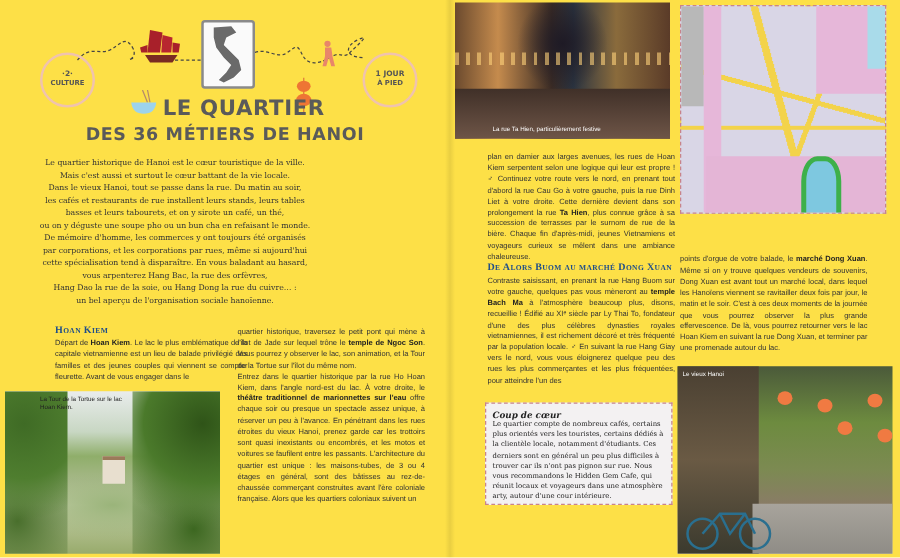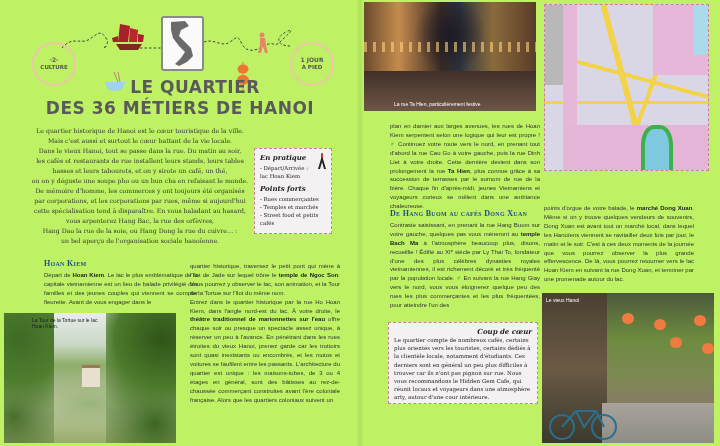--- a/index.html
+++ b/index.html
@@ -1,19 +1,19 @@
 <!DOCTYPE html>
 <html><head>
 <meta charset="utf-8">
 <style>
   * { box-sizing: border-box; margin: 0; padding: 0; }
   html, body { width: 720px; height: 446px; overflow: hidden; background: #fff; }
   body { font-family: "Liberation Sans", sans-serif; color: #2a2a2a; position: relative; }
 
-  .page { position: absolute; top: 0; height: 446px; background: #bef264; overflow: hidden; }
+  .page { position: absolute; top: 0; height: 446px; background: #fde047; overflow: hidden; }
   .page-left { left: 0; width: 360px; }
   .page-right { left: 360px; width: 360px; }
   .gutter { position: absolute; left: 356px; top: 0; width: 8px; height: 446px;
     background: linear-gradient(90deg, rgba(0,0,0,0) 0%, rgba(0,0,0,0.08) 50%, rgba(0,0,0,0) 100%); }
 
   
   .badge { position: absolute; width: 44px; height: 44px; border-radius: 50%;
     border: 2px solid #f0c3ad; display: flex; flex-direction: column; align-items: center; justify-content: center;
     font-family: "DejaVu Sans", sans-serif; font-weight: bold; color: #555; text-align: center; line-height: 1.15; }
   .badge .b1 { font-size: 6px; }
@@ -25,21 +25,21 @@
   .junk { position: absolute; left: 108px; top: 20px; }
   .vn-frame { position: absolute; left: 161px; top: 16px; width: 43px; height: 55px;
     border: 2px solid #8a8a8a; border-radius: 3px; background: #fafafa; }
   .walker { position: absolute; left: 256px; top: 32px; }
   .lantern { position: absolute; left: 236px; top: 62px; }
   .bowl { position: absolute; left: 104px; top: 72px; }
 
   .title { position: absolute; left: 0; width: 360px; top: 77px; text-align: center;
     font-family: "DejaVu Sans", sans-serif; font-weight: bold; color: #5a5a5a; letter-spacing: 0.5px; }
   .title .l1 { font-size: 17px; padding-left: 30px; line-height: 20px; }
-  .title .l2 { font-size: 17px; line-height: 22px; }
+  .title .l2 { font-size: 14px; line-height: 22px; }
 
   
   .intro { position: absolute; left: 30px; top: 126px; width: 220px; text-align: center;
     font-family: "DejaVu Serif", serif; font-size: 6.2px; line-height: 10px; color: #333; }
 
   .box { border: 1px dashed #c8848a; background: #f3f1f2; }
   .en-pratique { position: absolute; left: 254px; top: 148px; width: 78px; height: 86px; padding: 4px 5px;
     font-family: "DejaVu Serif", serif; color: #222; }
   .en-pratique .h { font-style: italic; font-size: 7px; font-weight: bold; margin-bottom: 2px; }
   .en-pratique .i { font-size: 5.4px; line-height: 8px; }
@@ -92,21 +92,21 @@
   .map .river { position: absolute; right: 0; top: 0; width: 14px; height: 50px; background: #a9dbea; }
   .map .pink-b { position: absolute; left: 20px; bottom: 0; width: 150px; height: 45px; background: #e4b5d6; }
   .map .lake { position: absolute; left: 96px; top: 120px; width: 32px; height: 50px; background: #7ec8e0; border: 4px solid #3db04a; border-radius: 40% 40% 0 0; }
 
   .col-c { left: 30px; top: 122px; width: 150px; }
   .col-d { left: 184px; top: 204px; width: 150px; }
   .col-e { left: 30px; top: 210px; width: 150px; }
 
   .coup { position: absolute; left: 28px; top: 322px; width: 150px; height: 82px; padding: 4px 5px;
     font-family: "DejaVu Serif", serif; font-size: 5.5px; line-height: 8.2px; color: #222; }
-  .coup .h { font-style: italic; font-weight: bold; font-size: 7px; line-height: 9px; text-align: right; }
+  .coup .h { font-style: italic; font-weight: bold; font-size: 7px; line-height: 9px; }
 
   .photo-lanterns { left: 182px; top: 293px; width: 172px; height: 150px;
     background: linear-gradient(180deg, #4b5a3a 0%, #6d8b3f 30%, #7c8a52 55%, #8a7b67 75%, #b7b4ad 100%); }
   .photo-lanterns .wall { position: absolute; left: 0; top: 0; width: 65px; height: 150px; background: linear-gradient(180deg, #4a4032 0%, #6a5a44 50%, #3b3a2e 100%); }
   .photo-lanterns .road { position: absolute; left: 60px; bottom: 0; width: 112px; height: 40px; background: linear-gradient(180deg, #a8a49c, #8f8c86); }
   .photo-lanterns .lan { position: absolute; width: 12px; height: 11px; border-radius: 50%; background: #f07a42; }
   .photo-lanterns .bike { position: absolute; left: 6px; top: 108px; }
   .photo-lanterns .caption { left: 4px; top: 4px; color: #fff; }
 </style>
 </head>
@@ -177,33 +177,20 @@
     <div>basses et leurs tabourets, et on y sirote un café, un thé,</div>
     <div>ou on y déguste une soupe pho ou un bun cha en refaisant le monde.</div>
     <div>De mémoire d'homme, les commerces y ont toujours été organisés</div>
     <div>par corporations, et les corporations par rues, même si aujourd'hui</div>
     <div>cette spécialisation tend à disparaître. En vous baladant au hasard,</div>
     <div>vous arpenterez Hang Bac, la rue des orfèvres,</div>
     <div>Hang Dao la rue de la soie, ou Hang Dong la rue du cuivre… :</div>
     <div>un bel aperçu de l'organisation sociale hanoïenne.</div>
   </div>
 
-  <div class="en-pratique box">
-    <svg class="tower" width="8" height="16" viewBox="0 0 8 16">
-      <path d="M3.5 0 L4.5 0 L5 6 L8 16 L6 16 L4 9 L2 16 L0 16 L3 6 Z" fill="#222"></path>
-      <rect x="3" y="1" width="2" height="4" fill="#c0392b"></rect>
-    </svg>
-    <div class="h">En pratique</div>
-    <div class="i">- Départ/Arrivée :</div>
-    <div class="i">lac Hoan Kiem</div>
-    <div class="h" style="margin-top:4px">Points forts</div>
-    <div class="i">- Rues commerçantes</div>
-    <div class="i">- Temples et marchés</div>
-    <div class="i">- Street food et petits cafés</div>
-  </div>
 
   <div class="col col-a">
     <div class="h2">Hoan Kiem</div>
     <p><span>Départ de </span><b>Hoan Kiem</b><span>. Le lac le plus emblématique de la capitale vietnamienne est un lieu de balade privilégié des familles et des jeunes couples qui viennent se compter fleurette. Avant de vous engager dans le</span></p>
   </div>
 
   <div class="photo photo-lake">
     <div class="tower-pic"></div>
     <div class="tree-l"></div>
     <div class="tree-r"></div>
@@ -221,21 +208,21 @@
     <div class="lights"></div>
     <div class="floor"></div>
     <div class="caption">La rue Ta Hien, particulièrement festive</div>
   </div>
 
   <div class="col col-c">
     <p><span>plan en damier aux larges avenues, les rues de Hoan Kiem serpentent selon une logique qui leur est propre ! ♂ Continuez votre route vers le nord, en prenant tout d'abord la rue Cau Go à votre gauche, puis la rue Dinh Liet à votre droite. Cette dernière devient dans son prolongement la rue </span><b>Ta Hien</b><span>, plus connue grâce à sa succession de terrasses par le surnom de rue de la bière. Chaque fin d'après-midi, jeunes Vietnamiens et voyageurs curieux se mêlent dans une ambiance chaleureuse.</span></p>
   </div>
 
   <div class="col col-e">
-    <div class="h2">De Hang Buom au cafés Dong Xuan</div>
+    <div class="h2">De Alors Buom au marché Dong Xuan</div>
     <p><span>Contraste saisissant, en prenant la rue Hang Buom sur votre gauche, quelques pas vous mèneront au </span><b>temple Bach Ma</b><span> à l'atmosphère beaucoup plus, disons, recueillie ! Édifié au XIᵉ siècle par Ly Thai To, fondateur d'une des plus célèbres dynasties royales vietnamiennes, il est richement décoré et très fréquenté par la population locale. ♂ En suivant la rue Hang Giay vers le nord, vous vous éloignerez quelque peu des rues les plus commerçantes et les plus fréquentées, pour atteindre l'un des</span></p>
   </div>
 
   <div class="coup box">
     <div class="h">Coup de cœur</div>
     <div>Le quartier compte de nombreux cafés, certains plus orientés vers les touristes, certains dédiés à la clientèle locale, notamment d'étudiants. Ces derniers sont en général un peu plus difficiles à trouver car ils n'ont pas pignon sur rue. Nous vous recommandons le Hidden Gem Cafe, qui réunit locaux et voyageurs dans une atmosphère arty, autour d'une cour intérieure.</div>
   </div>
 
   <div class="map" style="left:184px;top:4px;">
     <div class="grey"></div>

